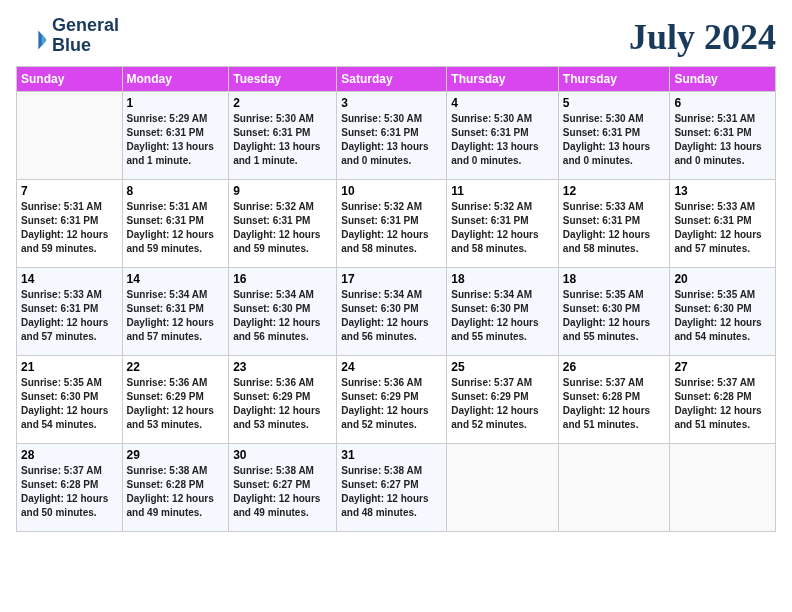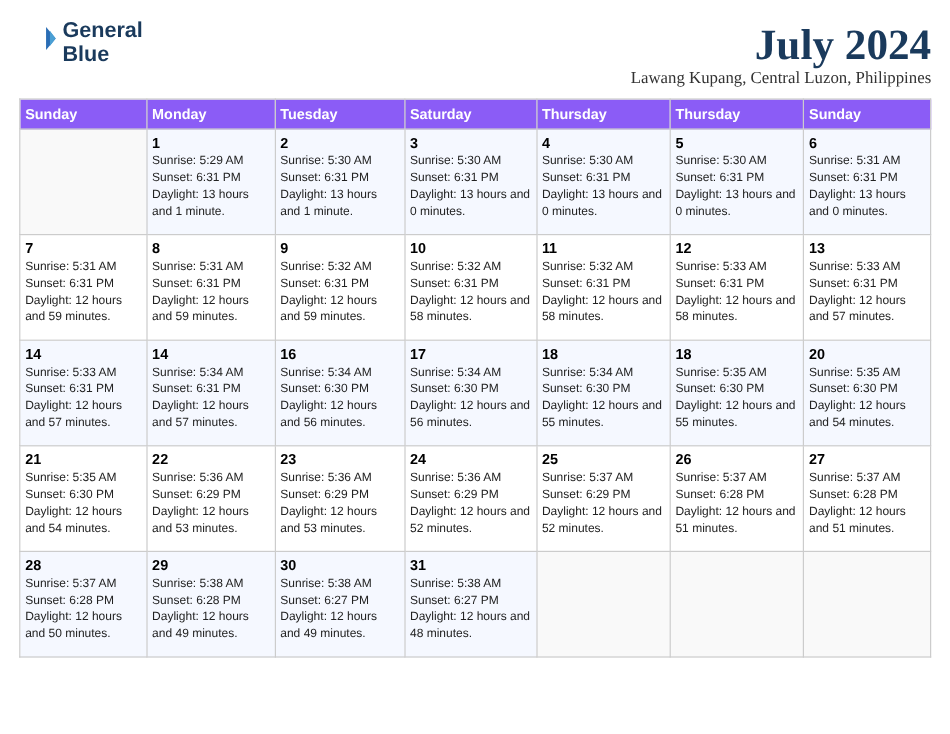--- a/index.html
+++ b/index.html
@@ -11,21 +11,21 @@
       padding: 16px;
     }
     .header {
       display: flex;
       justify-content: space-between;
       align-items: flex-start;
       margin-bottom: 8px;
     }
     .logo {
       display: flex;
-      align-items: flex-start;
+      align-items: flex-end;
       gap: 4px;
     }
     .logo-text {
       font-size: 18px;
       font-weight: bold;
       color: #1a3a5c;
       line-height: 1.1;
     }
     .logo-icon {
       width: 32px;
@@ -43,21 +43,21 @@
     .location-title {
       font-size: 14px;
       color: #333;
     }
     table {
       width: 100%;
       border-collapse: collapse;
       font-size: 11px;
     }
     thead tr th {
-      background-color: #8b5cf6;
+      background-color: #d946ef;
       color: #fff;
       padding: 5px 4px;
       text-align: left;
       font-size: 12px;
       border: 1px solid #ccc;
     }
     tbody tr td {
       border: 1px solid #ccc;
       vertical-align: top;
       padding: 4px;
@@ -73,20 +73,21 @@
     .day-number {
       font-weight: bold;
       font-size: 12px;
       display: block;
       margin-bottom: 2px;
     }
     .day-info {
       font-size: 10px;
       color: #222;
       line-height: 1.4;
+      font-weight: bold;
     }
     .empty-cell {
       background-color: #f9f9f9 !important;
     }
   </style>
 </head>
 <body>
 
 <div class="header">
   <div class="logo">
@@ -94,21 +95,20 @@
       <polygon points="28,8 38,20 28,32" fill="#2a6db5"></polygon>
       <polygon points="32,12 38,20 32,28" fill="#4a9fd4"></polygon>
     </svg>
     <div class="logo-text">
       <div>General</div>
       <div>Blue</div>
     </div>
   </div>
   <div class="title-block">
     <div class="month-title">July 2024</div>
-    <div class="location-title">Lawang Kupang, Central Luzon, Philippines</div>
   </div>
 </div>
 
 <table>
   <thead>
     <tr>
     <th>Sunday</th>
         <th>Monday</th>
         <th>Tuesday</th>
         <th>Saturday</th>

